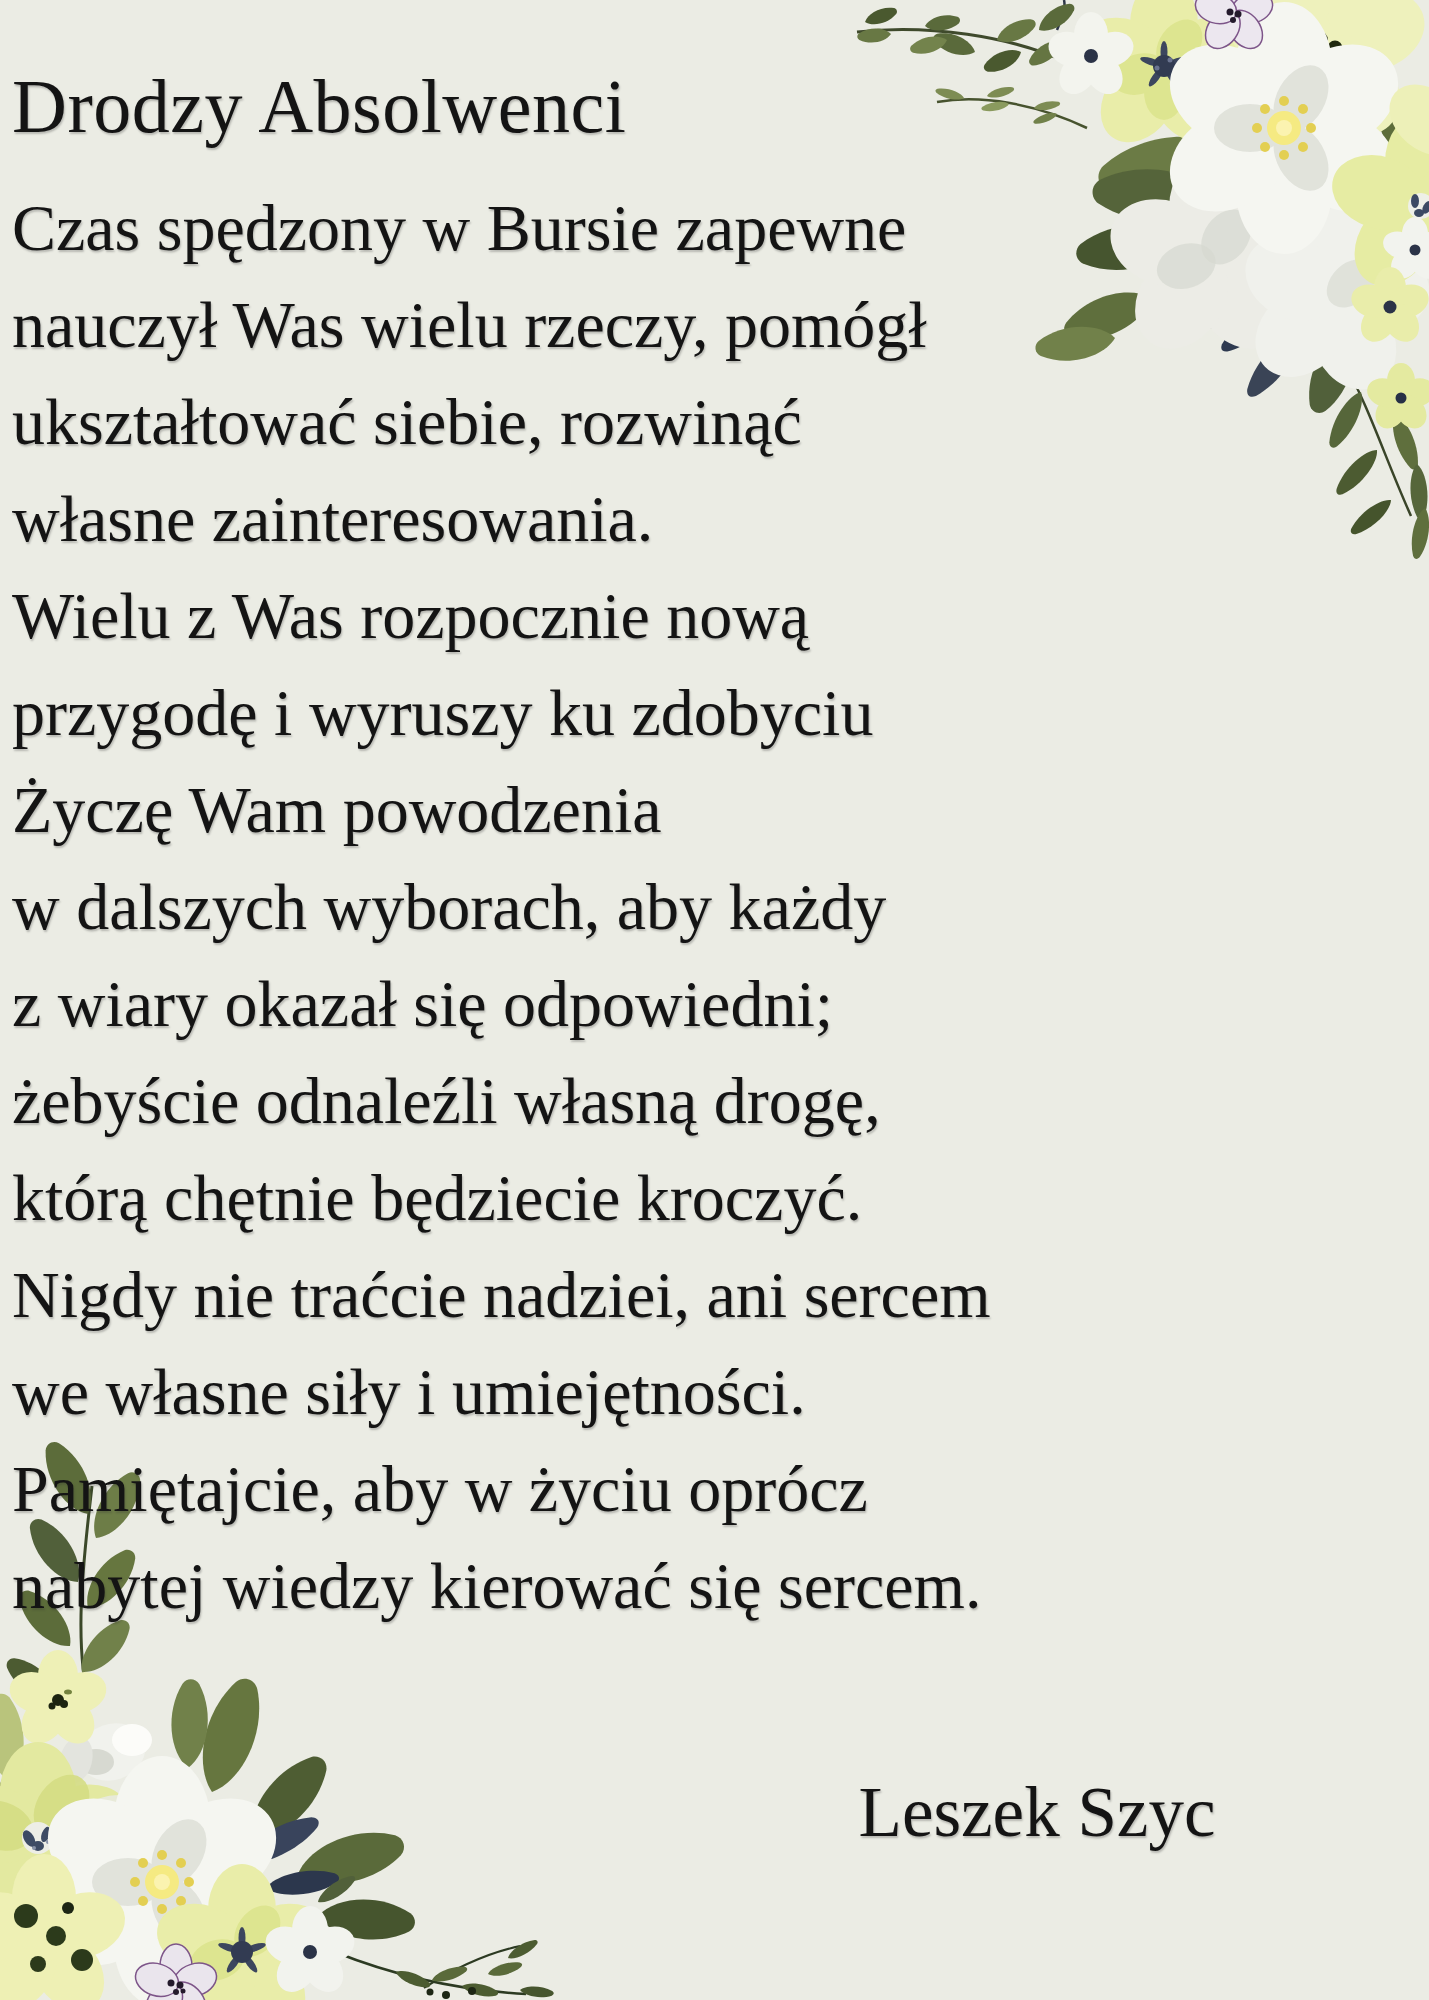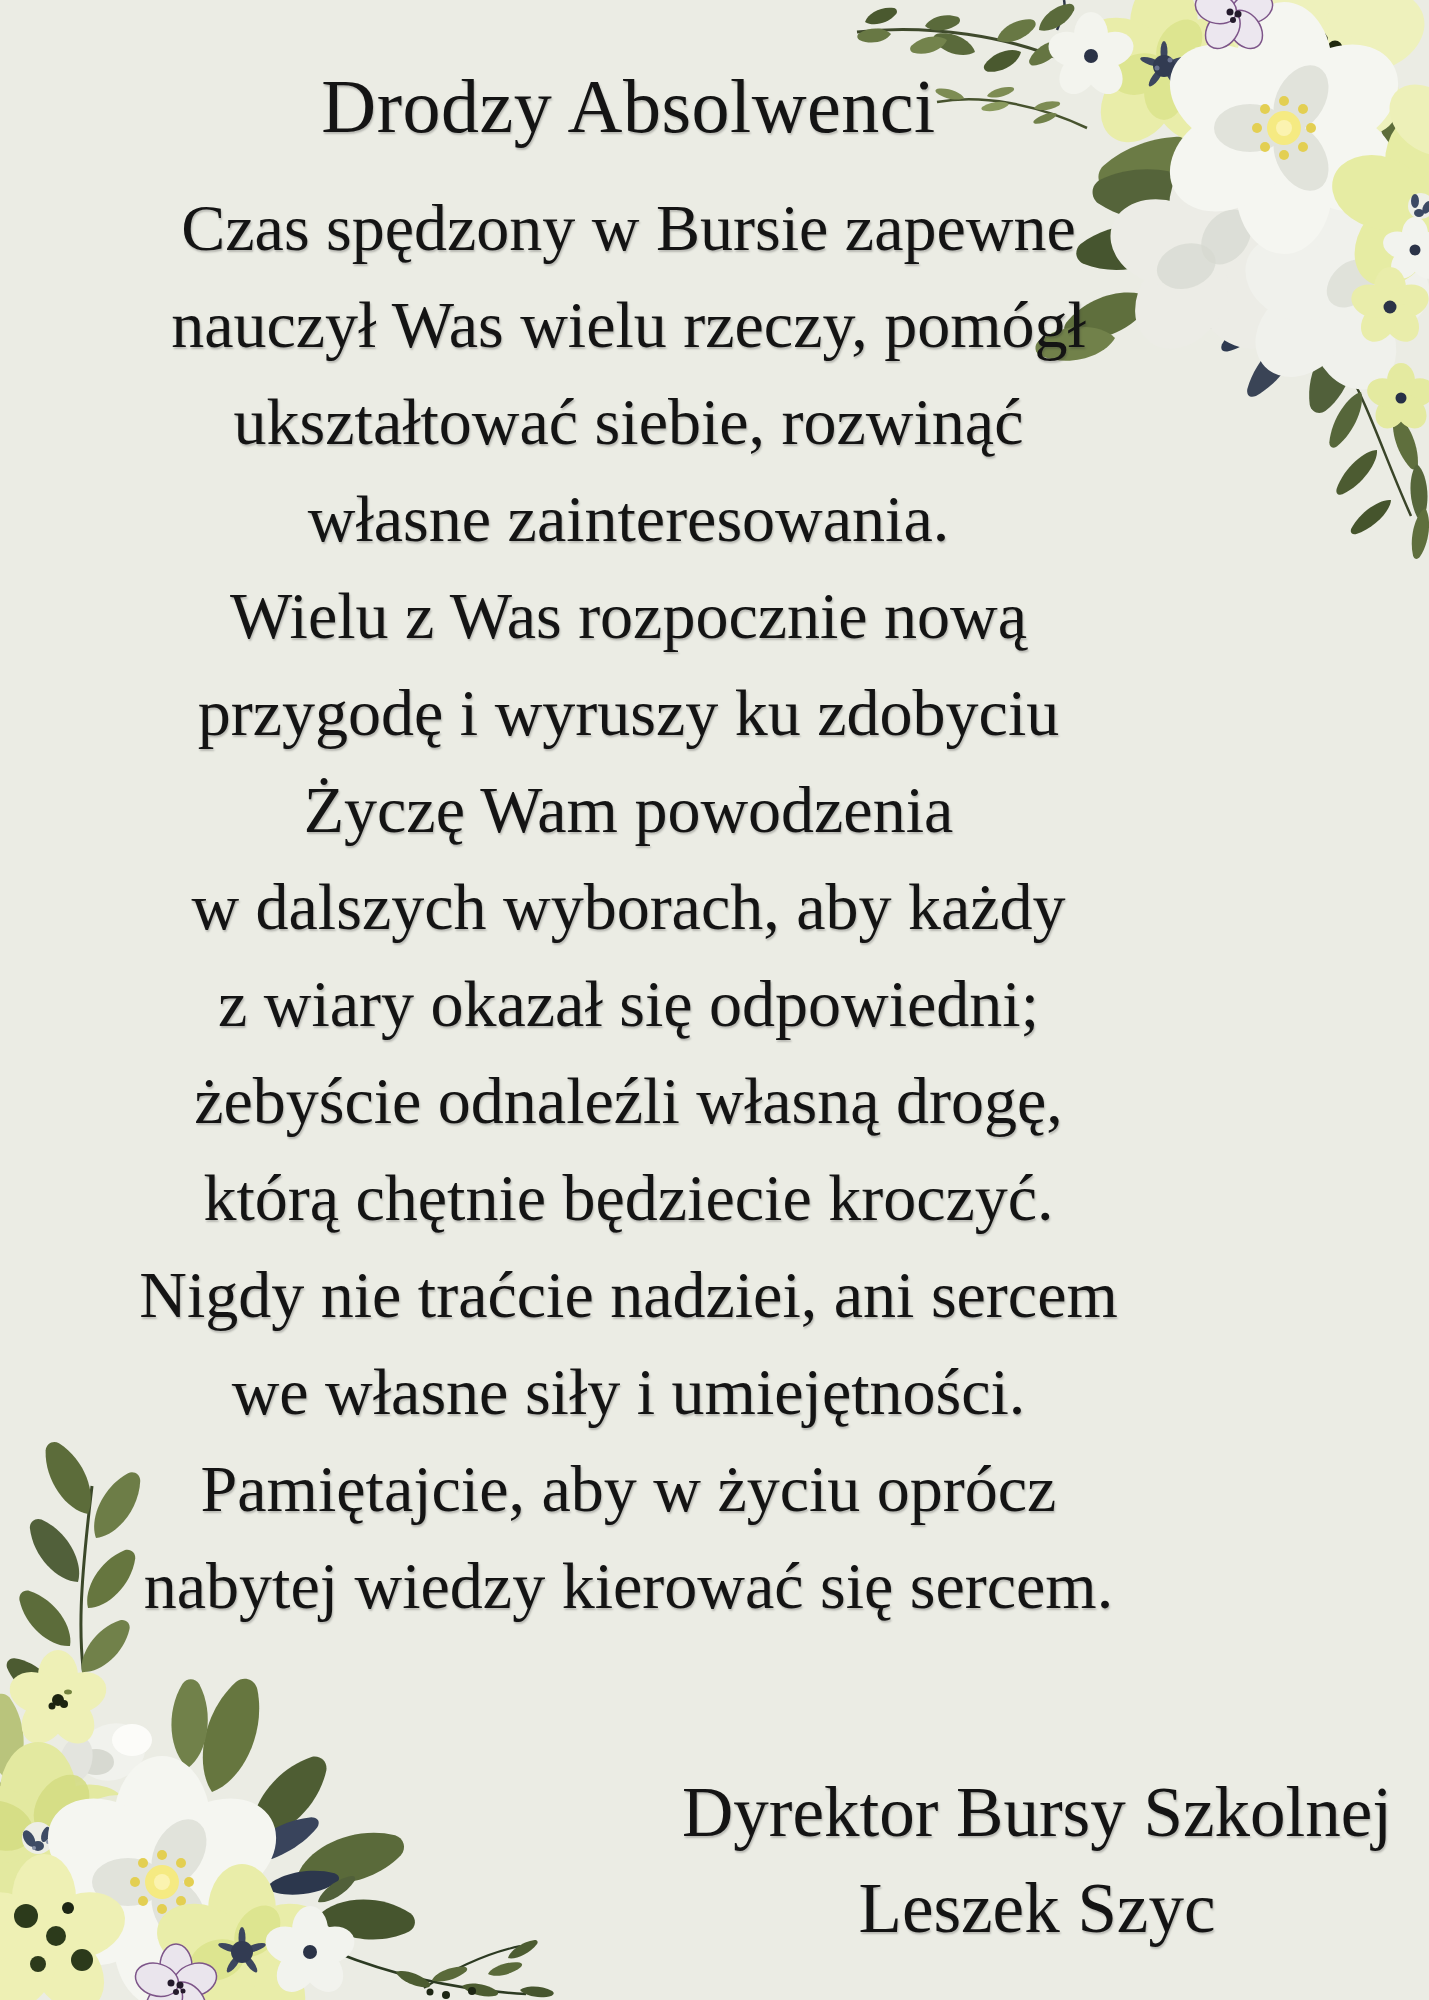--- a/index.html
+++ b/index.html
@@ -17,23 +17,22 @@
     font-family:"Liberation Serif","DejaVu Serif",serif;
     color:var(--ink);
   }
   .bouquet{position:absolute;pointer-events:none;}
   .bouquet.tr{top:0;right:0;}
   .bouquet.bl{left:0;bottom:0;}
   .content{
     position:relative;
     z-index:2;
     width:1235px;
-    padding-left:22px;
+    padding-left:12px;
     box-sizing:border-box;
-    text-align:center;
   }
   .title{
     margin:64px 0 0 0;
     font-size:76px;
     line-height:84px;
     font-weight:400;
     letter-spacing:0.5px;
     text-shadow:1px 2px 2px rgba(50,50,50,0.28);
   }
   .message{
@@ -451,17 +450,16 @@
       <div>żebyście odnaleźli własną drogę,</div>
       <div>którą chętnie będziecie kroczyć.</div>
       <div>Nigdy nie traćcie nadziei, ani sercem</div>
       <div>we własne siły i umiejętności.</div>
       <div>Pamiętajcie, aby w życiu oprócz</div>
       <div>nabytej wiedzy kierować się sercem.</div>
     </div>
   </div>
 
   <div class="signature">
-    <div>Dyrektor Bursy Szkolnej</div>
     <div>Leszek Szyc</div>
   </div>
 
 </div>
 
 </body></html>

